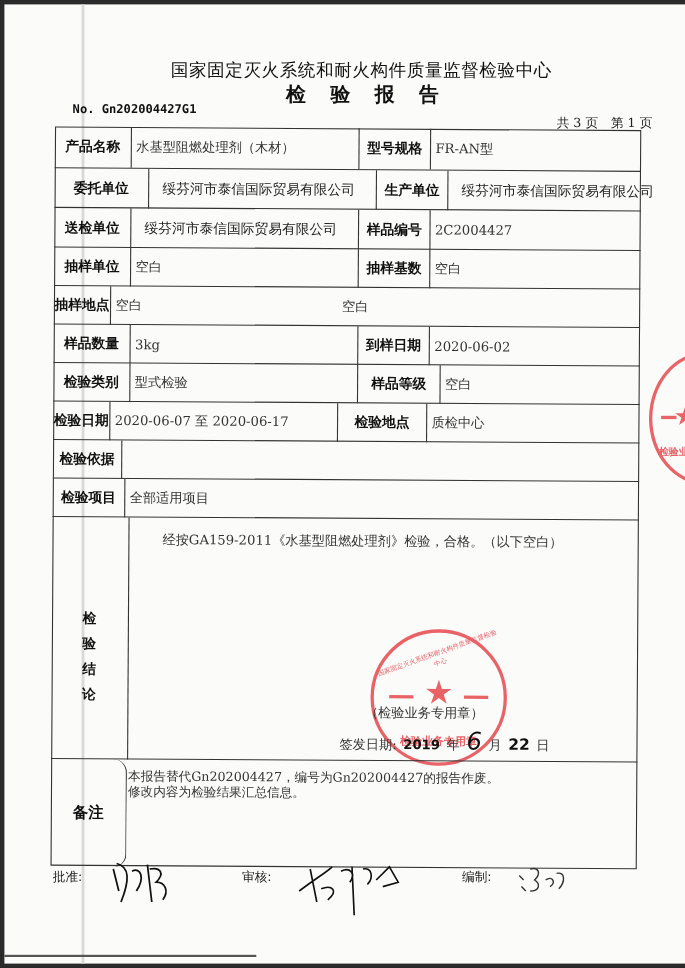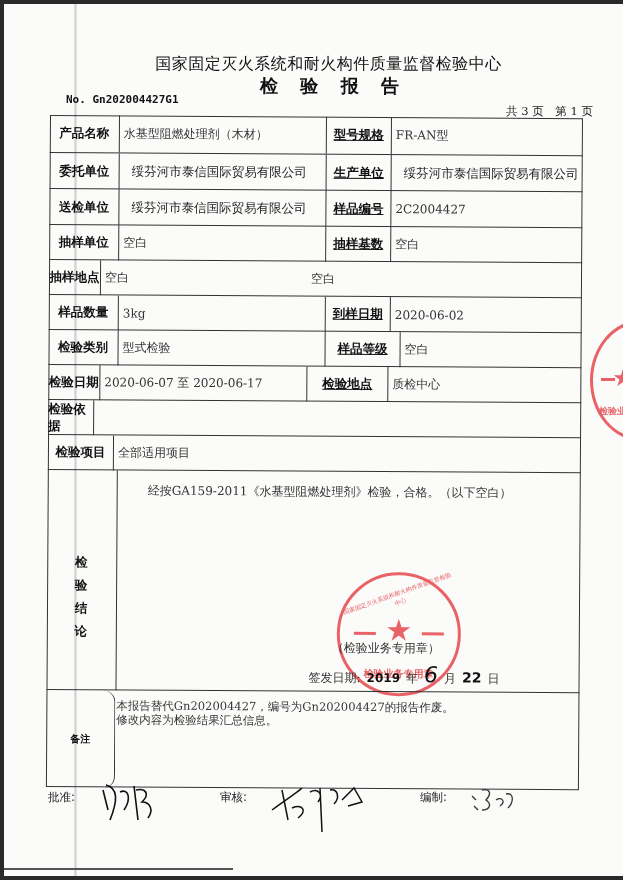--- a/index.html
+++ b/index.html
@@ -51,21 +51,21 @@
     }
     .lbl {
       font-weight: bold; font-size: 12.5px; color: #111; display: flex; align-items: center;
       justify-content: center; border-right: 1px solid #333; box-sizing: border-box; flex: none;
     }
     .val {
       font-family: "DejaVu Serif", serif; font-size: 12px; color: #333; display: flex; align-items: center;
       padding-left: 4px; box-sizing: border-box; flex: none;
     }
     .val.sans { font-family: "DejaVu Sans", sans-serif; font-size: 12.5px; color: #222; padding-left: 12px; }
-    .lbl2 { border-left: 1px solid #333; text-decoration: underline; }
+    .lbl2 { border-left: 1px solid #333; }
     .conclusion-text {
       position: absolute; left: 100px; top: 12px;
       font-family: "DejaVu Serif", serif; font-size: 12px; color: #333;
     }
     .vert-label {
       position: absolute; left: 24px; top: 80px; width: 20px; font-weight: bold; font-size: 12.5px;
       line-height: 23px; color: #111; text-align: center;
     }
     .seal-note {
       position: absolute; left: 285px; top: 168px; font-family: "DejaVu Serif", serif; font-size: 12px; color: #333;
@@ -74,21 +74,21 @@
       position: absolute; left: 262px; top: 190px; font-family: "DejaVu Serif", serif; font-size: 12px; color: #333;
       display: flex; align-items: baseline; gap: 6px;
     }
     .issue-date .hand { font-family: "DejaVu Sans", sans-serif; font-weight: bold; color: #111; }
     .issue-date .hand.big { font-size: 22px; font-weight: normal; font-style: italic; }
     .remark-text {
       position: absolute; left: 70px; top: 8px; font-family: "DejaVu Serif", serif; font-size: 11.5px; color: #333; line-height: 14px;
     }
     .remark-label {
       position: absolute; left: 0; width: 68px; top: 0; bottom: 0; display: flex; align-items: center; justify-content: center;
-      font-weight: bold; font-size: 10px; color: #111; border-right: 1px solid #333; border-radius: 12px;
+      font-weight: bold; font-size: 14px; color: #111; border-right: 1px solid #333; border-radius: 12px;
     }
     .sign-row {
       position: absolute; top: 788px; left: 48px; right: 20px; height: 40px;
     }
     .sign-label { position: absolute; font-size: 11.5px; color: #222; top: 2px; }
     .signature { position: absolute; top: -8px; }
     .stamp {
       position: absolute; border: 3px solid #e5484d; border-radius: 50%;
       color: #e5484d; opacity: .85;
     }
@@ -114,21 +114,21 @@
   <div class="frame"></div>
 
   <div class="row" style="top:0;height:37px;border-top:none;">
     <div class="lbl" style="width:70px">产品名称</div>
     <div class="val" style="width:206px">水基型阻燃处理剂（木材）</div>
     <div class="lbl lbl2" style="width:66px">型号规格</div>
     <div class="val">FR-AN型</div>
   </div>
 
   <div class="row" style="top:37px;height:36px;">
-    <div class="lbl" style="width:70px">委托单位</div>
+    <div class="lbl" style="width:86px">委托单位</div>
     <div class="val sans" style="width:206px">绥芬河市泰信国际贸易有限公司</div>
     <div class="lbl lbl2" style="width:66px">生产单位</div>
     <div class="val sans">绥芬河市泰信国际贸易有限公司</div>
   </div>
 
   <div class="row" style="top:73px;height:36px;">
     <div class="lbl" style="width:70px">送检单位</div>
     <div class="val sans" style="width:206px">绥芬河市泰信国际贸易有限公司</div>
     <div class="lbl lbl2" style="width:66px">样品编号</div>
     <div class="val">2C2004427</div>
@@ -162,21 +162,21 @@
   </div>
 
   <div class="row" style="top:249px;height:35px;">
     <div class="lbl" style="width:52px">检验日期</div>
     <div class="val" style="width:206px">2020-06-07 至 2020-06-17</div>
     <div class="lbl lbl2" style="width:82px">检验地点</div>
     <div class="val">质检中心</div>
   </div>
 
   <div class="row" style="top:284px;height:35px;">
-    <div class="lbl" style="width:46px">检验依据</div>
+    <div class="lbl" style="width:63px">检验依据</div>
   </div>
 
   <div class="row" style="top:319px;height:35px;">
     <div class="lbl" style="width:66px">检验项目</div>
     <div class="val">全部适用项目</div>
   </div>
 
   <div class="row" style="top:354px;height:220px;">
     <div class="lbl" style="width:70px;height:100%;"></div>
     <div class="vert-label">

